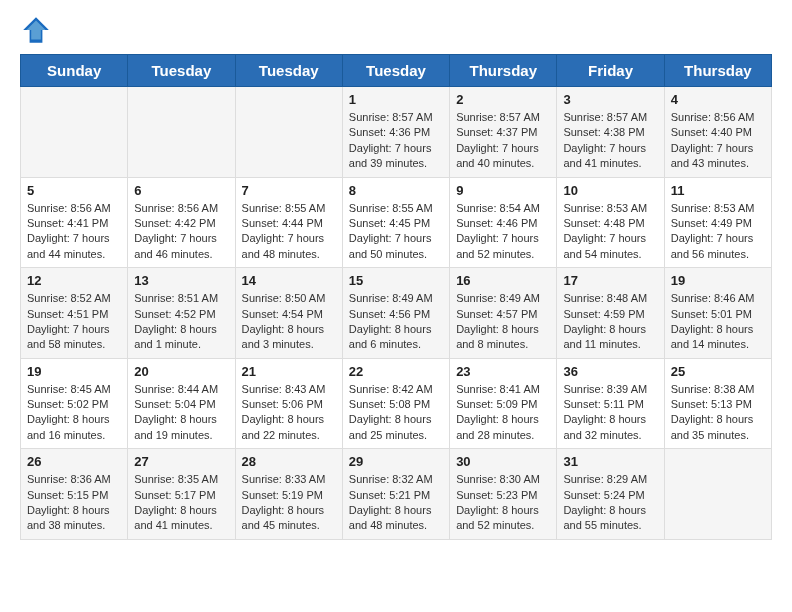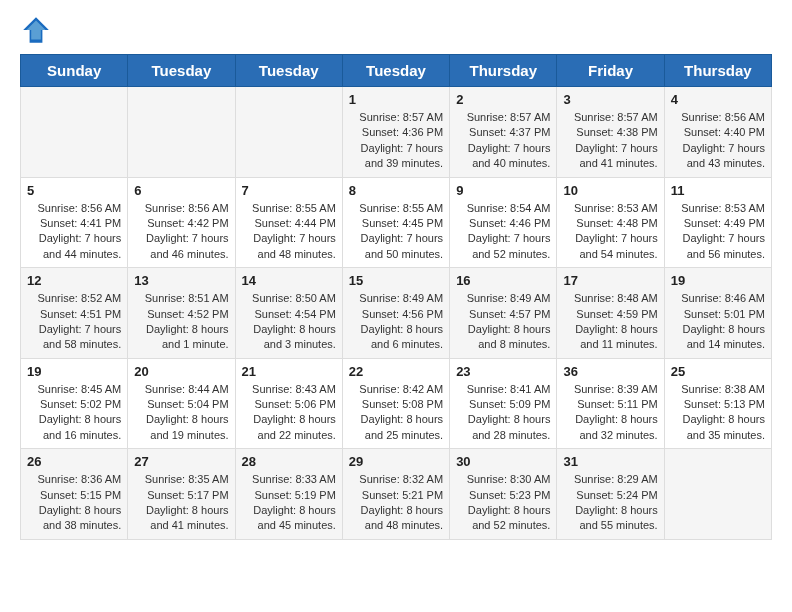--- a/index.html
+++ b/index.html
@@ -84,21 +84,20 @@
     }
     .day-num {
       font-size: 13px;
       font-weight: bold;
       margin-bottom: 3px;
     }
     .day-info {
       font-size: 11px;
       line-height: 1.4;
       color: #333;
-      text-align: right;
     }
     .empty-cell {
       background-color: inherit;
     }
     .calendar-wrapper {
       padding: 0 10px 10px 10px;
     }
   </style>
 </head>
 <body>

